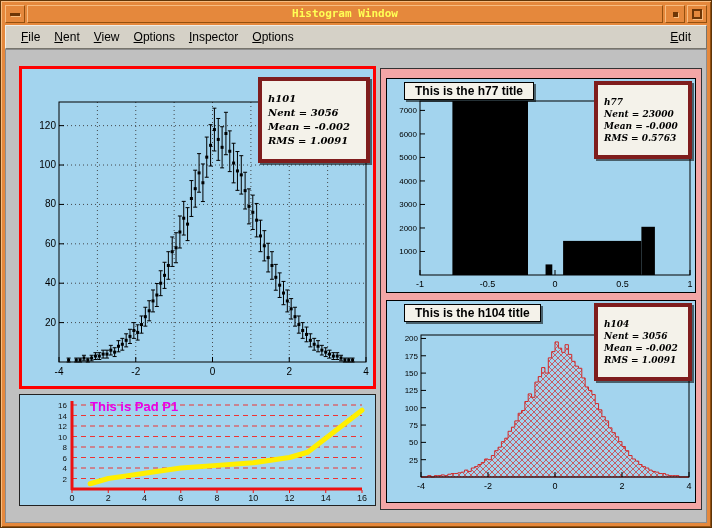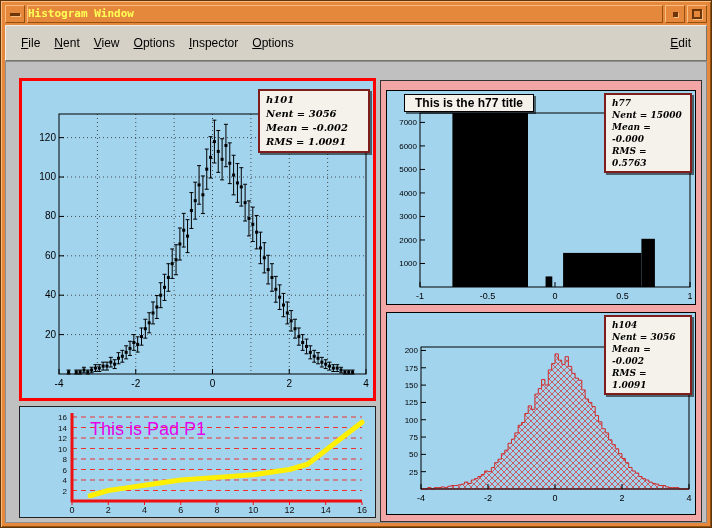--- a/index.html
+++ b/index.html
@@ -6,54 +6,54 @@
   html,body{background:#666;font-family:"Liberation Sans",sans-serif}
   .window{position:relative;width:712px;height:528px;background:var(--frame-orange,#e5883c);
     padding:4px;border:1px solid #5e3408;
     box-shadow:inset 1px 1px 0 var(--frame-light,#f7bc80), inset -1px -1px 0 var(--frame-dark,#94500f)}
   .titlebar{display:flex;height:18px;gap:2px;margin-bottom:2px}
   .tb-btn{width:20px;height:18px;background:var(--frame-orange,#e5883c);border:1px solid;
     border-color:var(--frame-light,#f7bc80) var(--frame-dark,#94500f) var(--frame-dark,#94500f) var(--frame-light,#f7bc80);
     display:flex;align-items:center;justify-content:center;cursor:pointer;flex:0 0 auto}
   .tb-title{flex:1;background:var(--frame-orange,#e5883c);border:1px solid;
     border-color:var(--frame-light,#f7bc80) var(--frame-dark,#94500f) var(--frame-dark,#94500f) var(--frame-light,#f7bc80);
-    color:var(--title-text,#ffff55);text-align:left;font:bold 11px "DejaVu Sans Mono",monospace;line-height:16px}
+    color:var(--title-text,#ffff55);text-align:center;font:bold 11px "DejaVu Sans Mono",monospace;line-height:16px}
   .glyph-dash{width:10px;height:3px;background:#6e3606;box-shadow:1px 1px 0 var(--frame-light,#f7bc80)}
   .glyph-sq-s{width:5px;height:5px;background:#6e3606;box-shadow:1px 1px 0 var(--frame-light,#f7bc80)}
   .glyph-sq-l{width:10px;height:10px;border:2px solid #6e3606;box-shadow:1px 1px 0 var(--frame-light,#f7bc80)}
   .client{position:absolute;left:4px;right:4px;top:24px;bottom:4px;display:flex;flex-direction:column}
-  .menubar{height:36px;background:var(--menubar-bg,#d5d1c7);border:1px solid;
+  .menubar{height:24px;background:var(--menubar-bg,#d5d1c7);border:1px solid;
     border-color:#f0ede6 #77746c #77746c #f0ede6;display:flex;align-items:center;padding:0 8px;
     font-size:12px;color:#000;flex:0 0 auto}
   .menu-item{display:inline-block;padding:3px 7px;cursor:pointer;white-space:nowrap}
   .menu-item::first-letter{text-decoration:underline}
   .menu-help{margin-left:auto}
   .canvas{position:relative;flex:1;background:var(--canvas-bg,#c0c0c0);overflow:hidden;
     border:1px solid #8d8d8d}
   .pad{position:absolute}
   .pad-h101{left:13px;top:16px;width:357px;height:323px;background:var(--pad-blue,#a3d4ee);
     border:3px solid var(--select-red,#ff0000)}
   .pad-p1{left:13px;top:344px;width:357px;height:112px;background:var(--pad-blue,#a3d4ee);border:1px solid #222}
   .pad-pink{left:374px;top:18px;width:322px;height:442px;background:var(--pad-pink,#f3a6a6);border:1px solid #333}
   .pad-h77{left:5px;top:9px;width:310px;height:215px;background:var(--pad-blue,#a3d4ee);border:1px solid #000}
   .pad-h104{left:5px;top:231px;width:310px;height:203px;background:var(--pad-blue,#a3d4ee);border:1px solid #000}
   svg.plot{position:absolute;left:0;top:0;display:block}
   .ptitle{position:absolute;background:var(--box-bg,#f4f2ea);border:1px solid #000;
     box-shadow:2px 2px 0 rgba(0,0,0,0.55);font-weight:bold;font-size:12px;padding:1px 10px;
     white-space:nowrap;color:#000;cursor:move}
-  .stats{position:absolute;background:var(--box-bg,#f4f2ea);border:2px solid #7f1d1d;
+  .stats{position:absolute;background:var(--box-bg,#f4f2ea);border:4px solid #7f1d1d;
     box-shadow:2px 2px 0 rgba(0,0,0,0.55);font:italic bold 10px "DejaVu Serif",serif;
-    padding:2px 6px;line-height:14px;color:#000;cursor:move}
+    padding:11px 6px;line-height:14px;color:#000;cursor:move}
   .pad-h77 .stats,.pad-h104 .stats{font-size:9px;line-height:12px}
   .pad-h101 .ptitle{left:8px;top:2px}
   .pad-h101 .stats{right:3px;top:8px;width:112px}
   .pad-h77 .ptitle,.pad-h104 .ptitle{left:17px;top:3px}
-  .pad-h77 .stats,.pad-h104 .stats{right:3px;top:2px;width:88px}
-  .p1-title{position:absolute;left:70px;top:12px;color:var(--magenta,#e800e8);
-    font-weight:normal;font-size:18px;cursor:move}
+  .pad-h77 .stats,.pad-h104 .stats{right:3px;top:2px;width:98px}
+  .p1-title{position:absolute;left:70px;top:4px;color:var(--magenta,#e800e8);
+    font-weight:bold;font-size:13px;cursor:move}
 </style>
 </head>
 <body>
 
 <div class="window">
 
   <div class="titlebar">
     <div class="tb-btn">
       <div class="glyph-dash"></div>
     </div>
@@ -495,21 +495,21 @@
               <line x1="33" y1="78.43243243243244" x2="38" y2="78.43243243243244" stroke="#000"></line>
               <text x="30" y="81.43243243243244" text-anchor="end" font-size="8" fill="#000" font-family="&quot;Liberation Sans&quot;, sans-serif">5000</text>
               <line x1="33" y1="54.918918918918905" x2="38" y2="54.918918918918905" stroke="#000"></line>
               <text x="30" y="57.918918918918905" text-anchor="end" font-size="8" fill="#000" font-family="&quot;Liberation Sans&quot;, sans-serif">6000</text>
               <line x1="33" y1="31.405405405405418" x2="38" y2="31.405405405405418" stroke="#000"></line>
               <text x="30" y="34.40540540540542" text-anchor="end" font-size="8" fill="#000" font-family="&quot;Liberation Sans&quot;, sans-serif">7000</text>
             </svg>
           <div class="ptitle">This is the h77 title</div>
           <div class="stats">
             <div>h77</div>
-            <div>Nent = 15000</div>
+            <div>Nent = 23000</div>
             <div>Mean = -0.000</div>
             <div>RMS  = 0.5763</div>
           </div>
         </div>
 
         <div class="pad pad-h104">
           <svg class="plot" id="svg-h104" width="308" height="201">
               <defs>
                 <pattern id="hatch-h104" width="6" height="6" patternUnits="userSpaceOnUse">
                   <path d="M0 6 L6 0 M0 0 L6 6" stroke="#d22a2a" stroke-width="0.7" fill="none"></path>
@@ -537,20 +537,21 @@
               <text x="31" y="109.73170731707317" text-anchor="end" font-size="8" fill="#000" font-family="&quot;Liberation Sans&quot;, sans-serif">100</text>
               <line x1="34" y1="89.41463414634147" x2="39" y2="89.41463414634147" stroke="#000"></line>
               <text x="31" y="92.41463414634147" text-anchor="end" font-size="8" fill="#000" font-family="&quot;Liberation Sans&quot;, sans-serif">125</text>
               <line x1="34" y1="72.09756097560975" x2="39" y2="72.09756097560975" stroke="#000"></line>
               <text x="31" y="75.09756097560975" text-anchor="end" font-size="8" fill="#000" font-family="&quot;Liberation Sans&quot;, sans-serif">150</text>
               <line x1="34" y1="54.78048780487805" x2="39" y2="54.78048780487805" stroke="#000"></line>
               <text x="31" y="57.78048780487805" text-anchor="end" font-size="8" fill="#000" font-family="&quot;Liberation Sans&quot;, sans-serif">175</text>
               <line x1="34" y1="37.463414634146346" x2="39" y2="37.463414634146346" stroke="#000"></line>
               <text x="31" y="40.463414634146346" text-anchor="end" font-size="8" fill="#000" font-family="&quot;Liberation Sans&quot;, sans-serif">200</text>
             </svg>
+          <div class="ptitle">This is the h104 title</div>
           <div class="stats">
             <div>h104</div>
             <div>Nent = 3056</div>
             <div>Mean = -0.002</div>
             <div>RMS  = 1.0091</div>
           </div>
         </div>
 
       </div>
 

